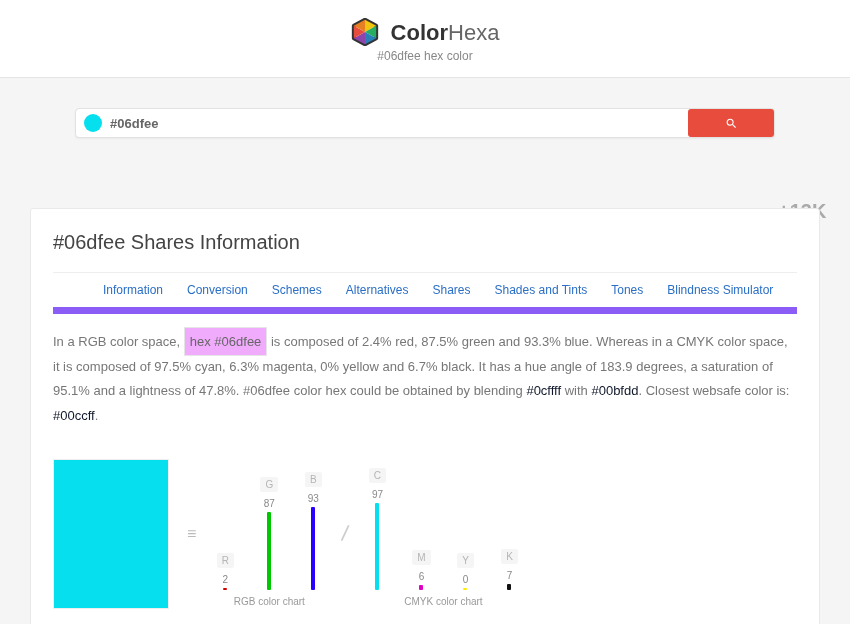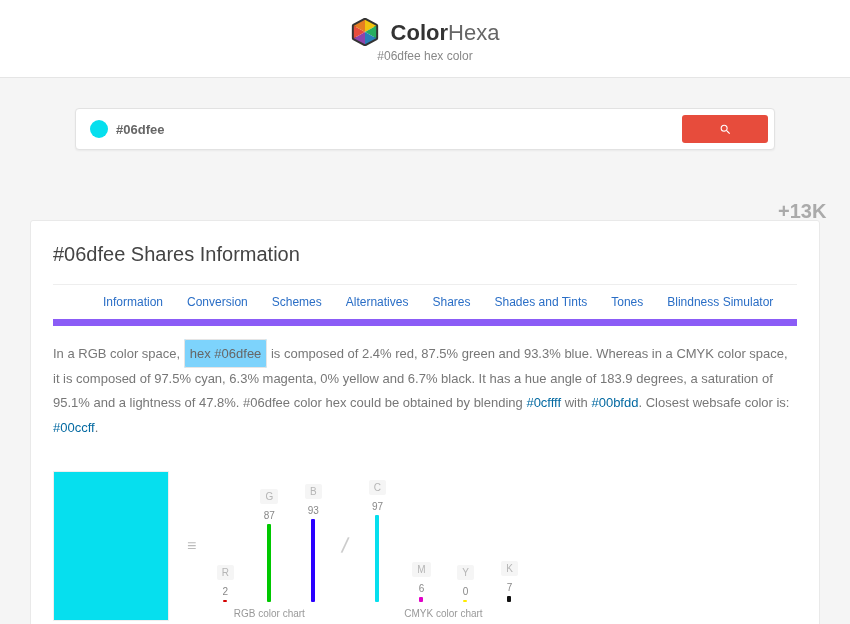--- a/index.html
+++ b/index.html
@@ -3,33 +3,33 @@
 <meta charset="utf-8">
 <style>
 *{margin:0;padding:0;box-sizing:border-box}
 body{font-family:Arial,Helvetica,sans-serif;background:#f5f5f5;color:#555;font-size:13px}
 .header{background:#fff;border-bottom:1px solid #e5e5e5;padding:18px 0 14px;text-align:center}
 .logo{display:inline-flex;align-items:flex-end;gap:12px;font-size:22px;font-weight:700;color:#333}
 .logo .hex{width:28px;height:28px}
 .logo .light{font-weight:400;color:#666}
 .subtitle{color:#888;font-size:12px}
 .search-wrap{max-width:720px;margin:30px auto 0;padding:0 10px}
-.search-card{background:#fff;border:1px solid #e2e2e2;border-radius:4px;display:flex;align-items:center;padding:6px;box-shadow:0 1px 2px rgba(0,0,0,0.05)}
+.search-card{background:#fff;border:1px solid #e2e2e2;border-radius:4px;display:flex;align-items:center;box-shadow:0 1px 2px rgba(0,0,0,0.05)}
 .swatch-sm{width:18px;height:18px;border-radius:50%;background:#06dfee;margin:0 8px}
 .search-input{flex:1;border:none;outline:none;font-size:13px;color:#666;font-weight:700;background:transparent}
 .search-btn{background:#e74c3c;border:none;width:86px;height:28px;border-radius:3px;color:#fff;cursor:pointer;display:flex;align-items:center;justify-content:center}
 .search-btn svg{width:13px;height:13px;fill:#fff}
 .main-row{max-width:810px;margin:70px auto 0;display:flex;gap:16px;position:relative;padding:0 10px}
 .content{flex:1;background:#fff;border:1px solid #e9e9e9;border-radius:3px;padding:22px 22px 0}
 h1{font-size:20px;font-weight:400;color:#444;margin-bottom:18px}
 .nav{display:flex;gap:24px;border-top:1px solid #eee;border-bottom:7px solid #8b5cf6;padding:10px 0 10px 50px;margin-bottom:16px;font-size:12px}
 .nav a{color:#2a6ec6;text-decoration:none;cursor:pointer}
 .desc{line-height:1.9;color:#777;font-size:13px;margin-bottom:20px}
-.desc .boxed{background:#7dd3fc;border:1px solid #e5e5e5;padding:6px 5px;border-radius:2px;color:#666}
-.desc a{color:#0369a1;text-decoration:none}
+.desc .boxed{background:#f0abfc;border:1px solid #e5e5e5;padding:6px 5px;border-radius:2px;color:#666}
+.desc a{color:#0f172a;text-decoration:none}
 .charts{display:flex;align-items:center;gap:18px;padding:10px 0 24px}
 .big-swatch{width:116px;height:150px;background:#06dfee;border:1px solid #eee}
 .sep{color:#bbb;font-size:16px}
 .chart{text-align:center}
 .chart-title{font-size:10px;color:#999;margin-top:6px}
 .bars{display:flex;gap:22px;align-items:flex-end;height:130px;position:relative}
 .bar-col{display:flex;flex-direction:column;align-items:center;width:22px}
 .bar-label{font-size:10px;color:#b5b5b5;background:#f5f5f5;border-radius:2px;padding:2px 5px;margin-bottom:6px}
 .bar-val{font-size:10px;color:#888;margin-bottom:3px}
 .bar{width:4px;border-radius:1px}

